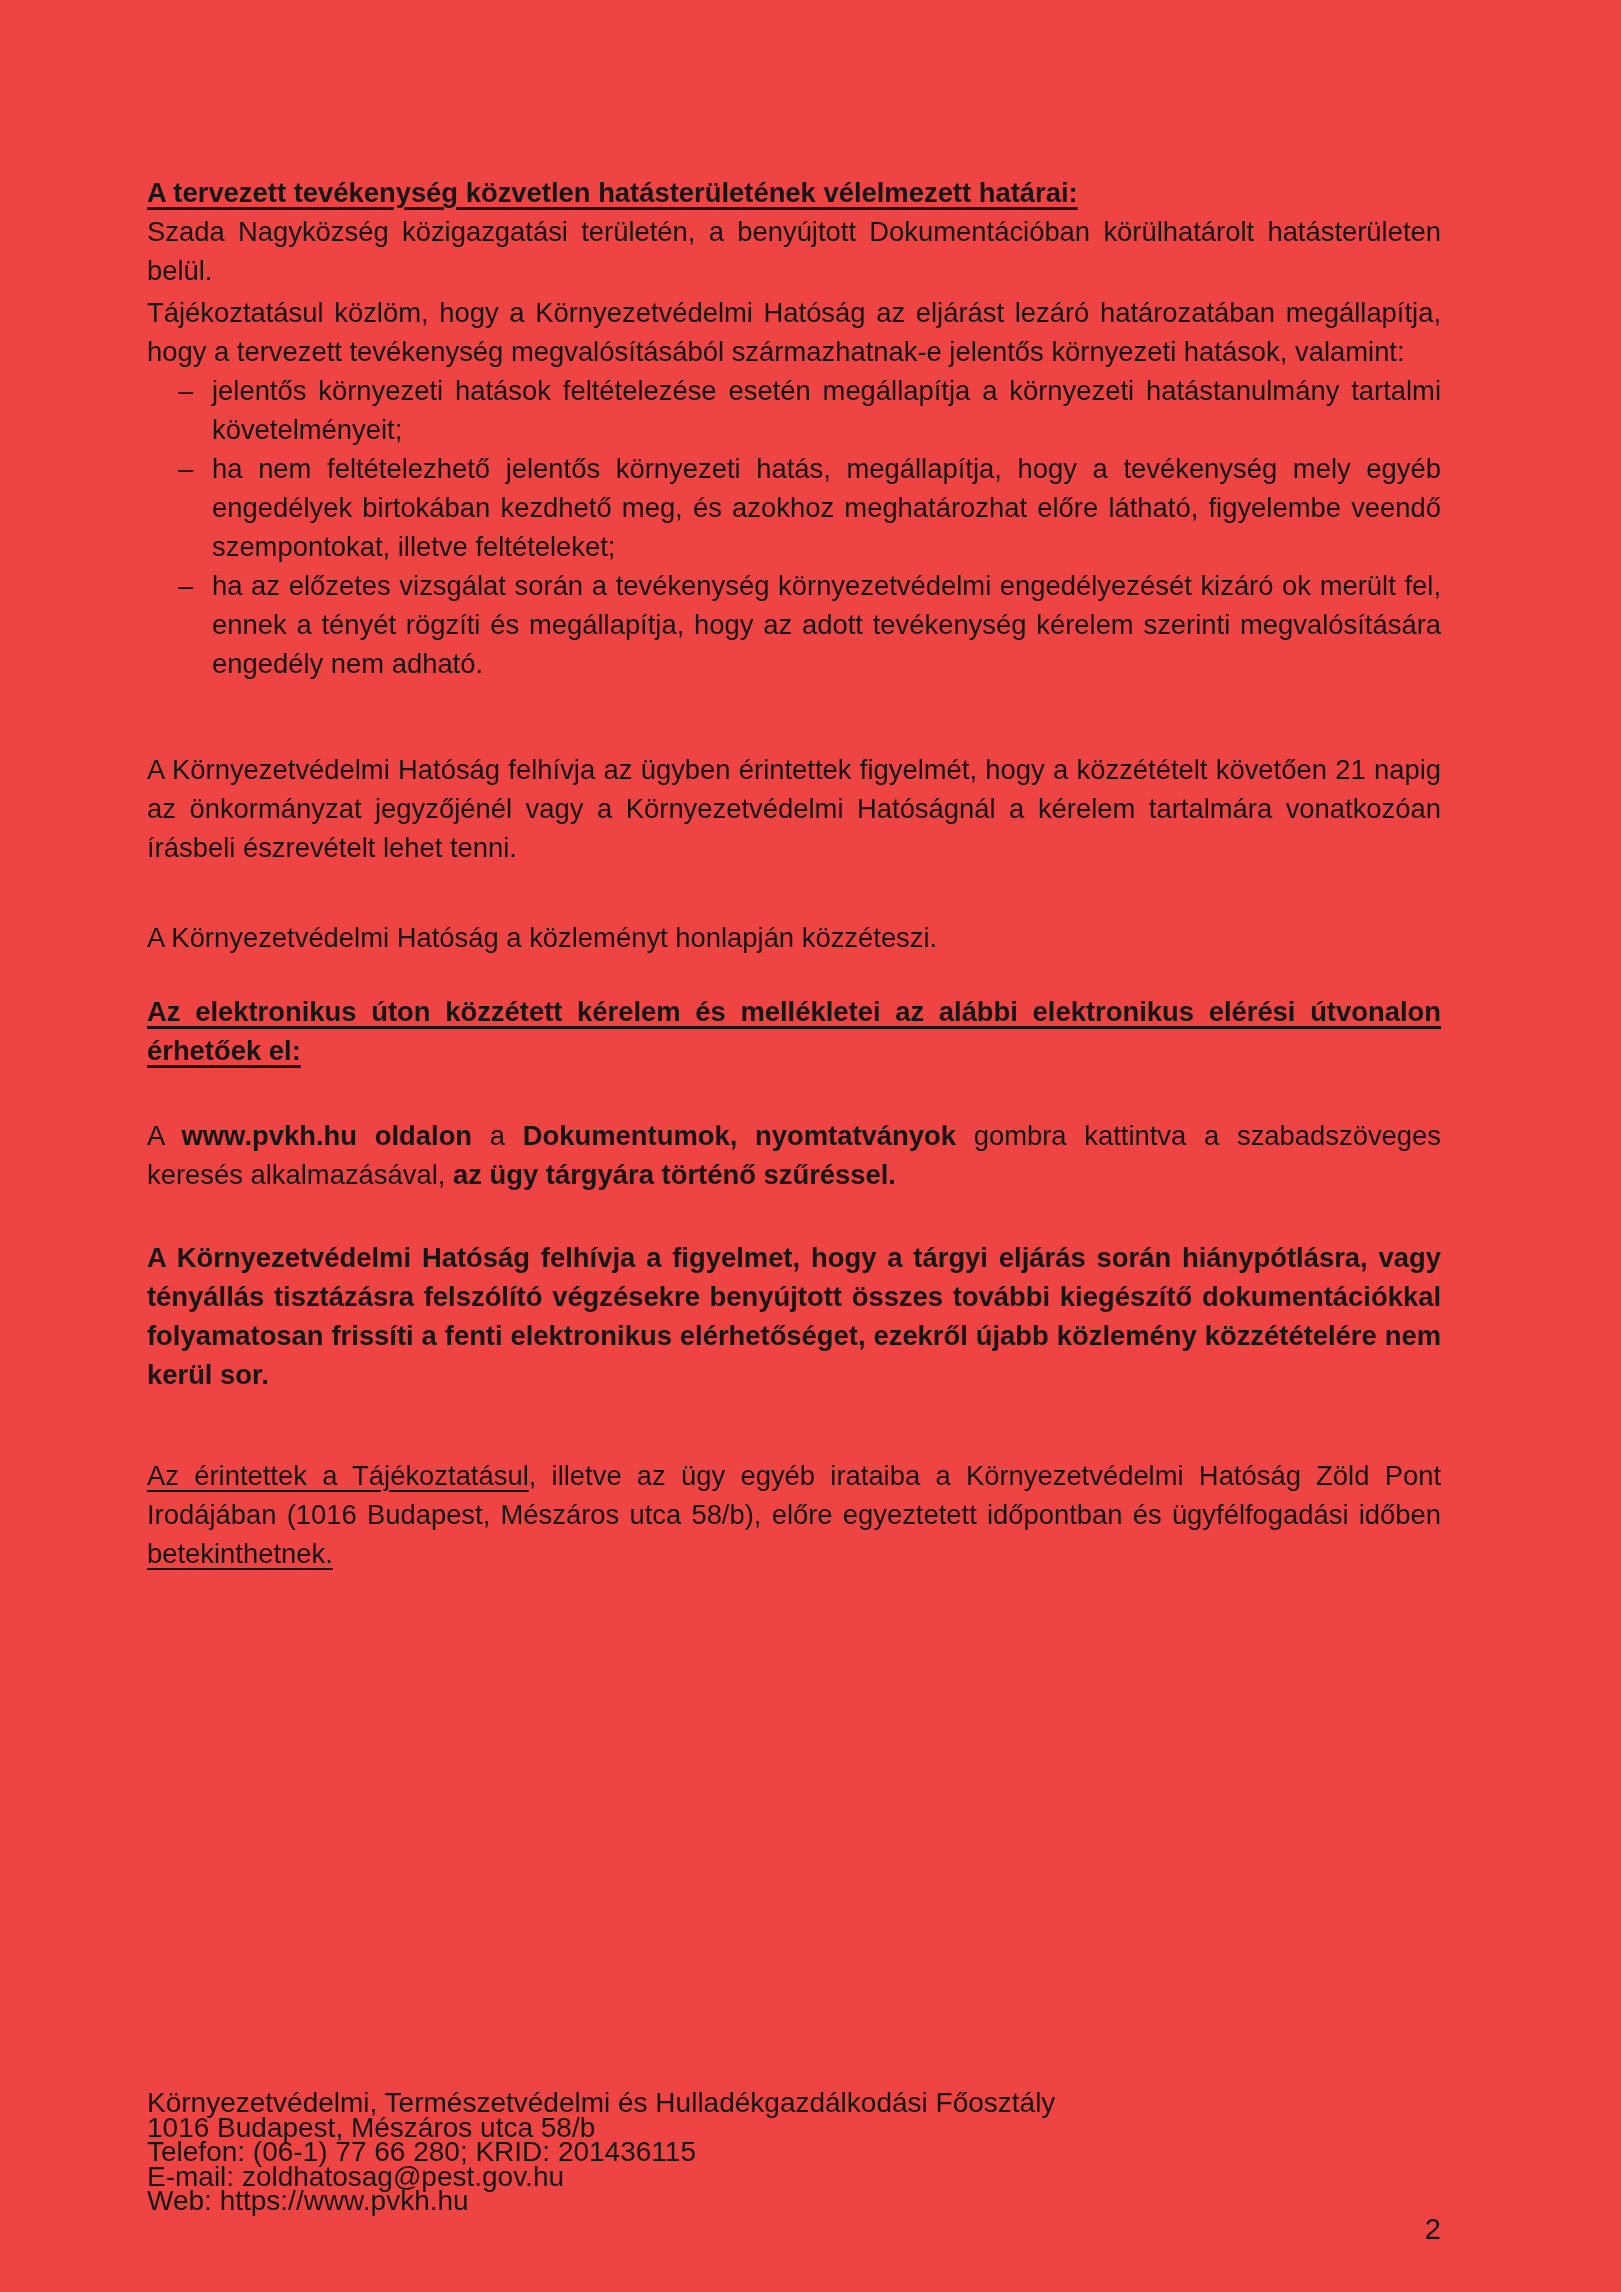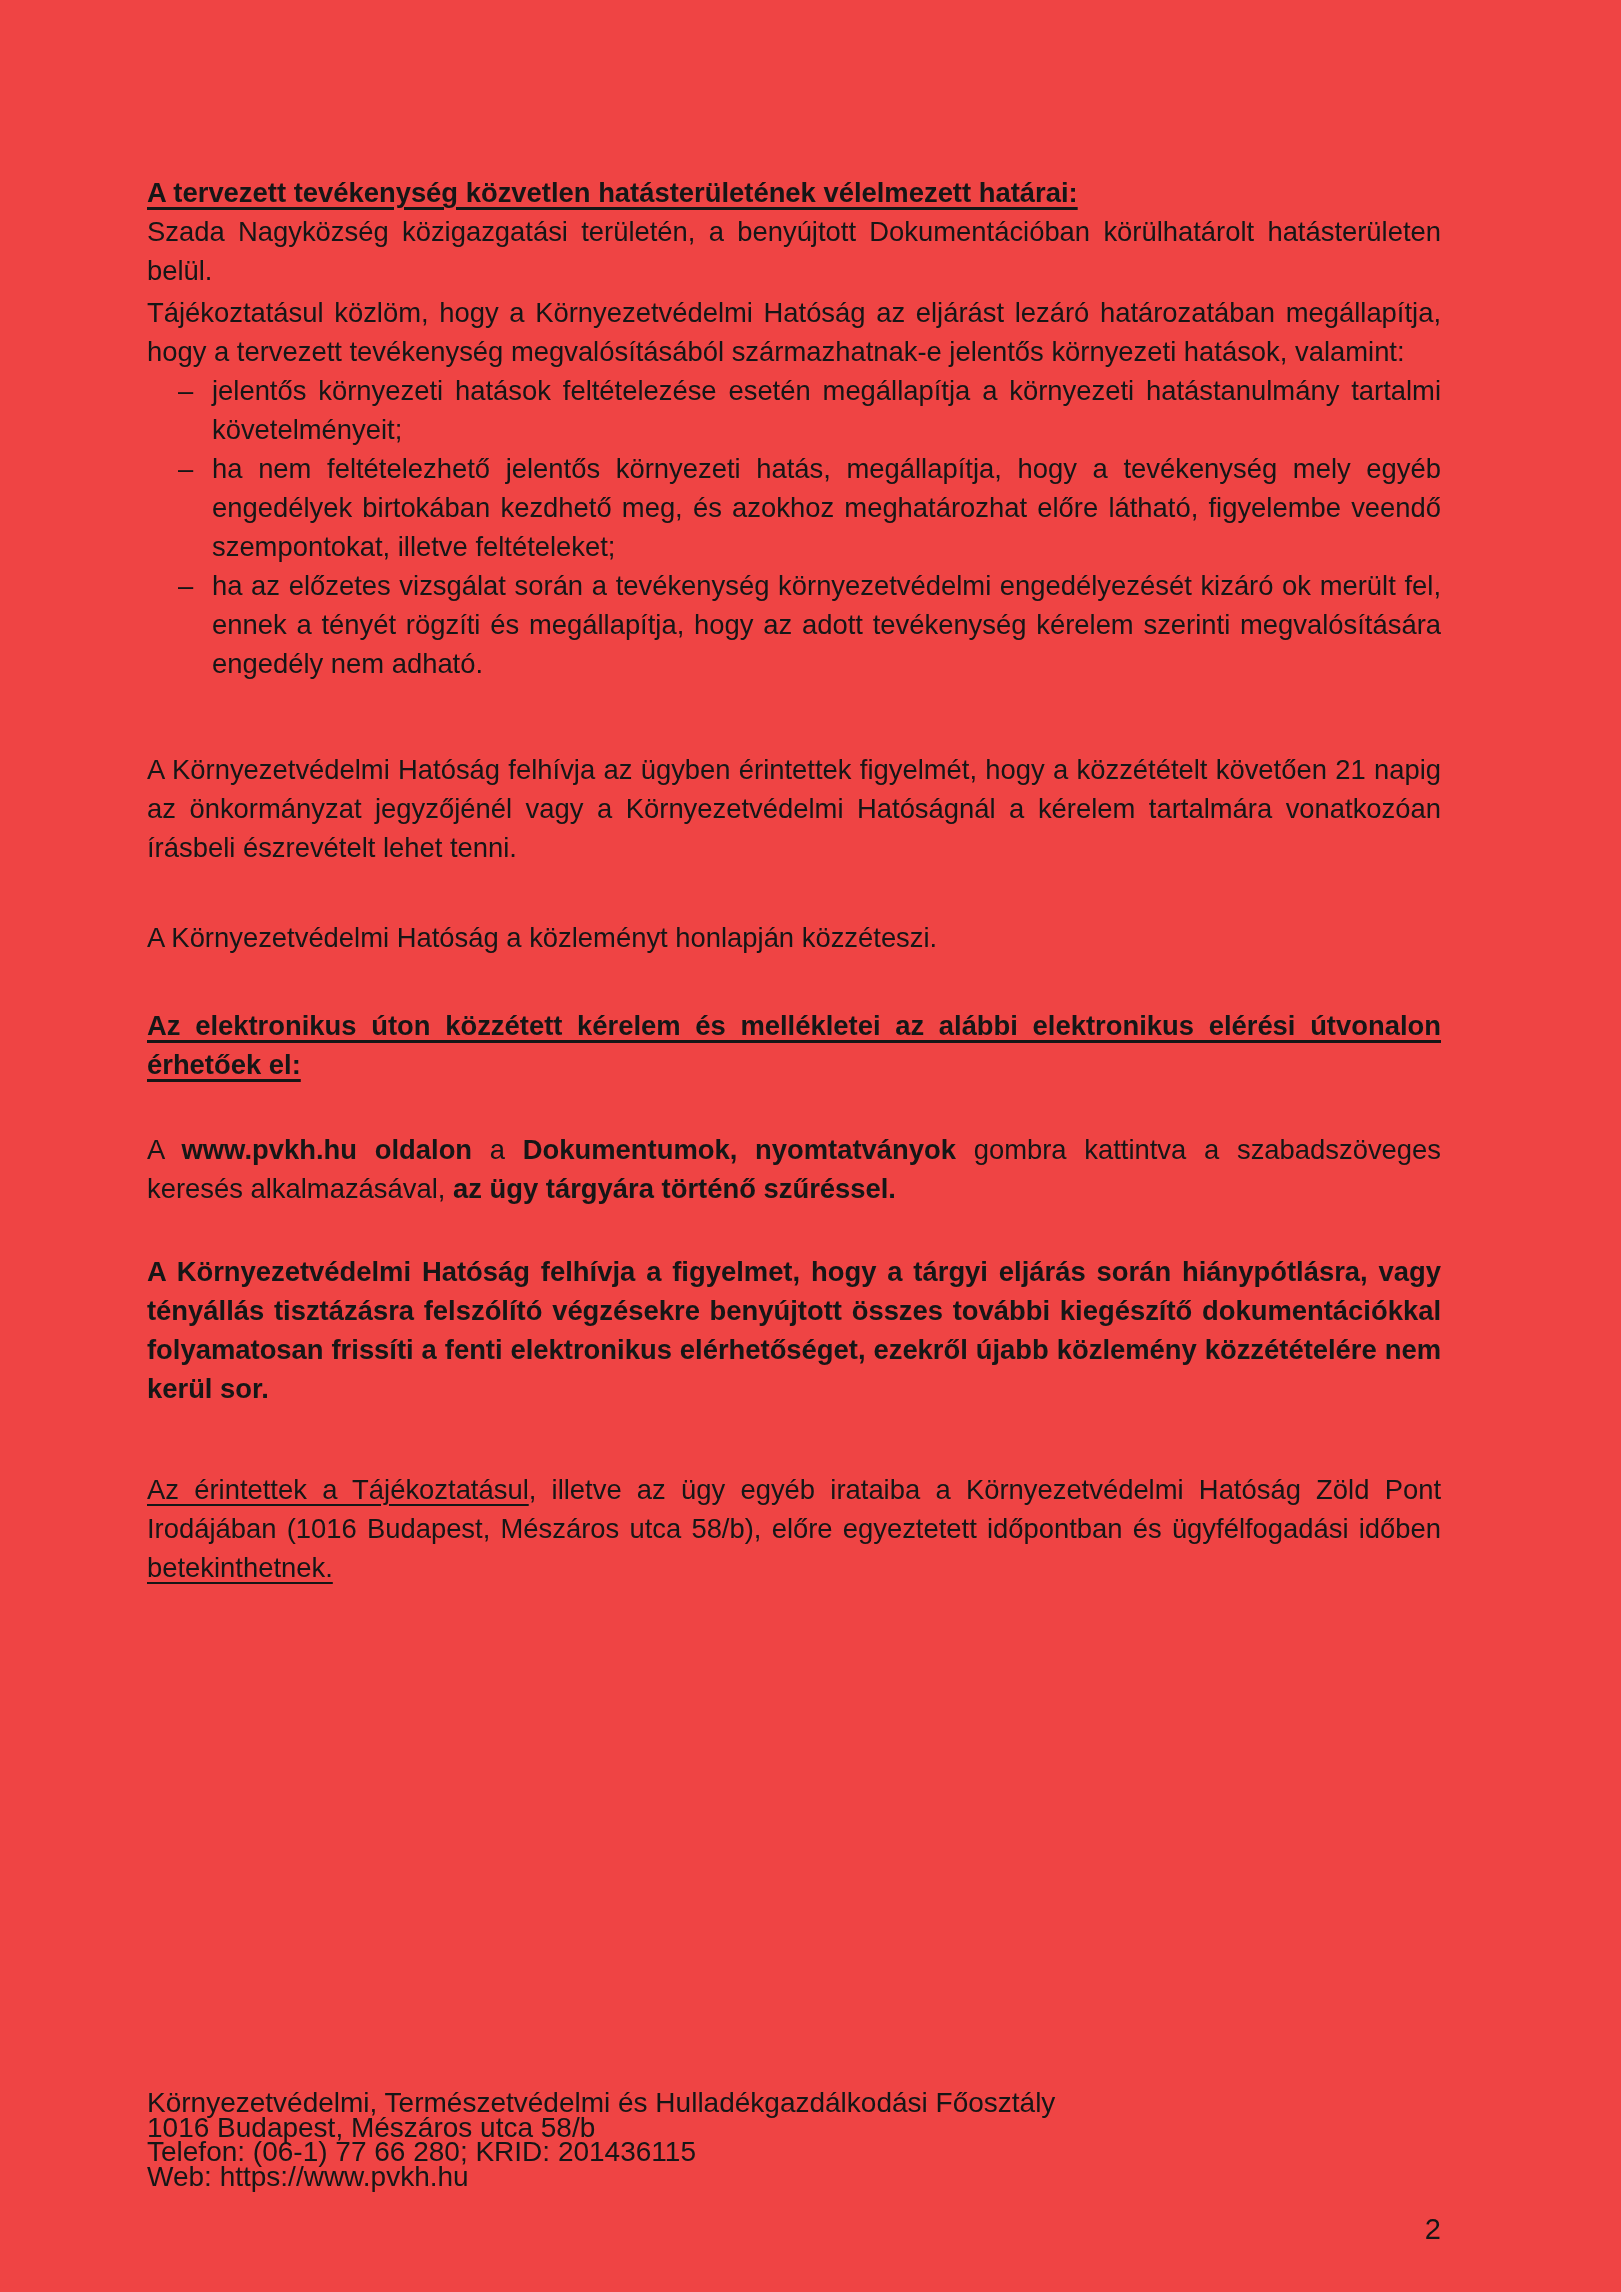--- a/index.html
+++ b/index.html
@@ -27,21 +27,21 @@
     text-decoration-thickness:2.9px;
     text-underline-offset:4.9px;
   }
   .heading2 { text-align:justify; }
   .p2 { margin-top:2.9px; }
   .bullet-list { margin:0; padding:0; list-style:none; }
   .bullet-item { position:relative; padding-left:65px; text-align:justify; margin:0; }
   .bullet-marker { position:absolute; left:31px; top:0; }
   .p3 { margin-top:67px; }
   .p4 { margin-top:51px; }
-  .h2 { margin-top:49px; }
+  .h2 { margin-top:35px; }
   .p5 { margin-top:46px; }
   .p6 { margin-top:44px; font-weight:bold; }
   .p7 { margin-top:62px; }
   .bold { font-weight:bold; }
   .uline {
     text-decoration:underline;
     text-decoration-thickness:2px;
     text-underline-offset:4.9px;
   }
   .footer {
@@ -89,19 +89,20 @@
     <p class="para p6">A Környezetvédelmi Hatóság felhívja a figyelmet, hogy a tárgyi eljárás során hiánypótlásra, vagy tényállás tisztázásra felszólító végzésekre benyújtott összes további kiegészítő dokumentációkkal folyamatosan frissíti a fenti elektronikus elérhetőséget, ezekről újabb közlemény közzétételére nem kerül sor.</p>
 
     <p class="para p7"><span class="uline">Az érintettek a Tájékoztatásul</span><span>, illetve az ügy egyéb irataiba a Környezetvédelmi Hatóság Zöld Pont Irodájában (1016 Budapest, Mészáros utca 58/b), előre egyeztetett időpontban és ügyfélfogadási időben </span><span class="uline">betekinthetnek.</span></p>
 
   </div>
 
   <div class="footer">
     <div>Környezetvédelmi, Természetvédelmi és Hulladékgazdálkodási Főosztály</div>
     <div>1016 Budapest, Mészáros utca 58/b</div>
     <div>Telefon: (06-1) 77 66 280; KRID: 201436115</div>
+    <div>E-mail: zoldhatosag@pest.gov.hu</div>
     <div>Web: https://www.pvkh.hu</div>
   </div>
 
   <div class="page-number">2</div>
 
 </div>
 
 
 </body></html>

